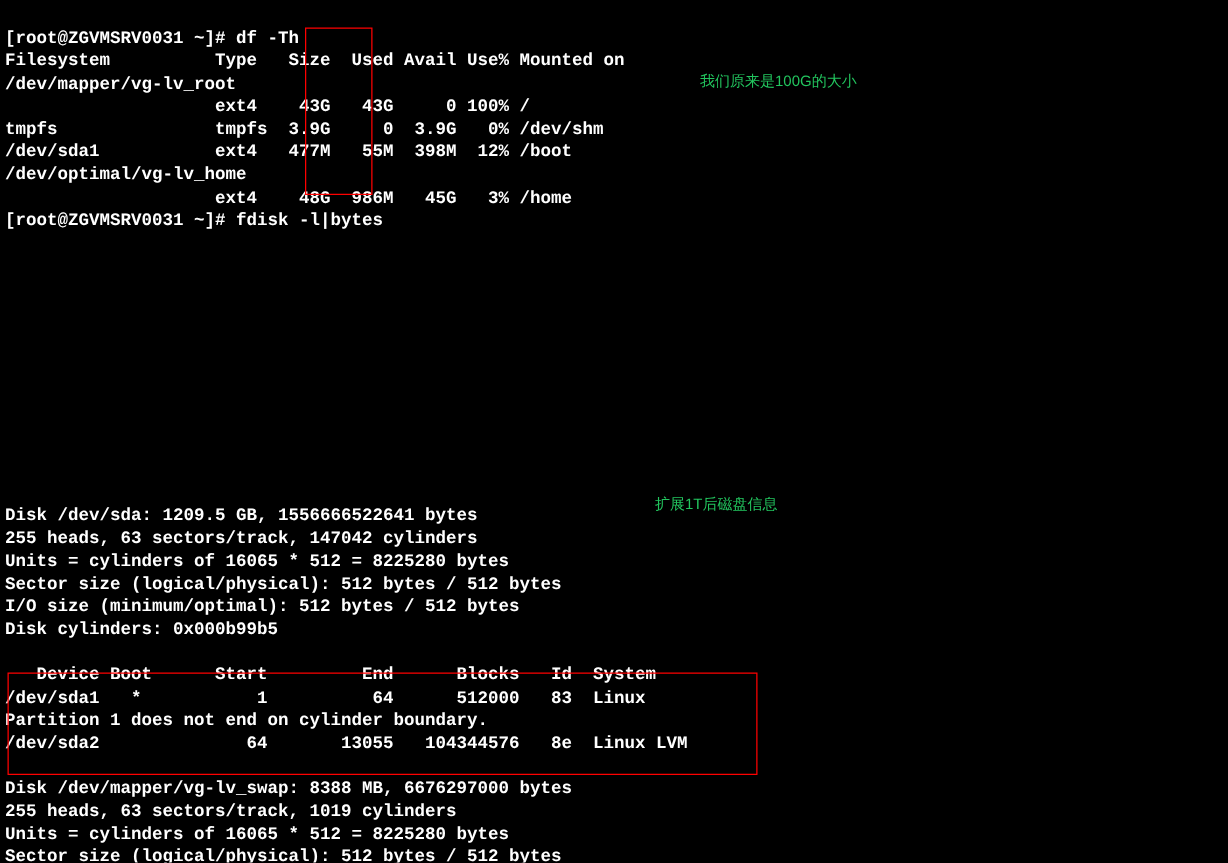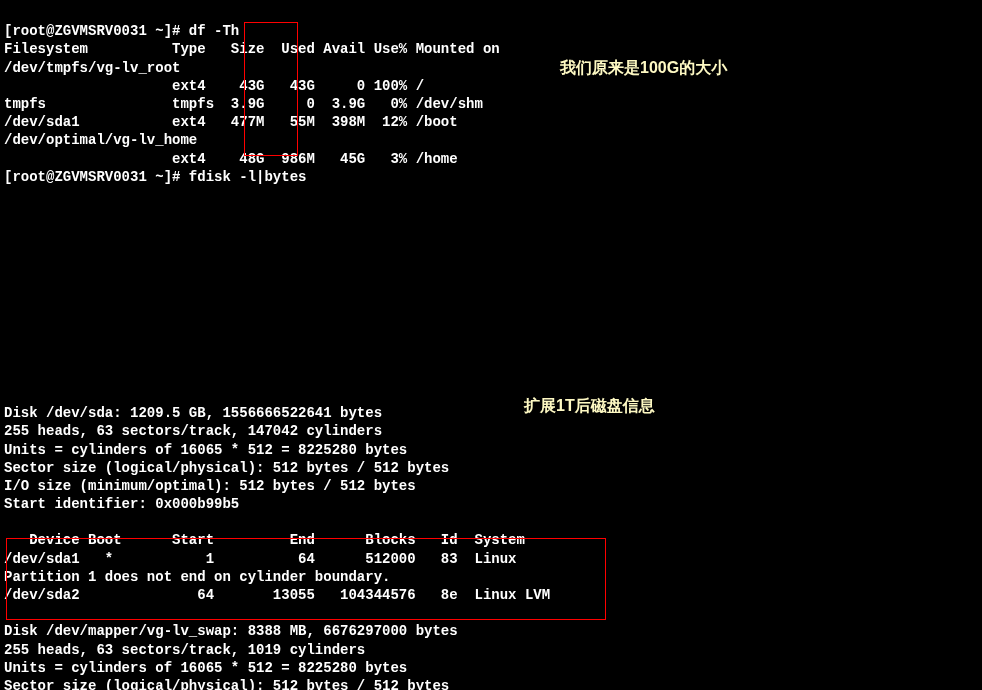--- a/index.html
+++ b/index.html
@@ -21,24 +21,24 @@
     }
     .terminal {
       white-space: pre;
     }
     .line {
       white-space: pre;
       font-weight: bold;
     }
     .annotation {
       position: absolute;
-      color: #fef9c3;
+      color: #22c55e;
       font-family: sans-serif;
-      font-size: 16px;
-      font-weight: bold;
+      font-size: 12px;
+      font-weight: normal;
     }
     .annotation-1 {
       top: 58px;
       left: 560px;
     }
     .annotation-2 {
       top: 396px;
       left: 524px;
     }
     .red-box {
@@ -58,21 +58,21 @@
       width: 600px;
       height: 82px;
     }
   </style>
 </head>
 <body>
 
 <div class="terminal">
 <span class="line"><span>[root@ZGVMSRV0031 ~]#</span> <span>df -Th</span></span>
 <span class="line">Filesystem          Type   Size  Used Avail Use% Mounted on</span>
-<span class="line">/dev/tmpfs/vg-lv_root</span>
+<span class="line">/dev/mapper/vg-lv_root</span>
 <span class="line">                    ext4    43G   43G     0 100% /</span>
 <span class="line">tmpfs               tmpfs  3.9G     0  3.9G   0% /dev/shm</span>
 <span class="line">/dev/sda1           ext4   477M   55M  398M  12% /boot</span>
 <span class="line">/dev/optimal/vg-lv_home</span>
 <span class="line">                    ext4    48G  986M   45G   3% /home</span>
 <span class="line"><span>[root@ZGVMSRV0031 ~]#</span> <span>fdisk -l|bytes</span></span>
 <span class="line"> </span>
 <span class="line"> </span>
 <span class="line"> </span>
 <span class="line"> </span>
@@ -82,21 +82,21 @@
 <span class="line"> </span>
 <span class="line"> </span>
 <span class="line"> </span>
 <span class="line"> </span>
 <span class="line"> </span>
 <span class="line">Disk /dev/sda: 1209.5 GB, 1556666522641 bytes</span>
 <span class="line">255 heads, 63 sectors/track, 147042 cylinders</span>
 <span class="line">Units = cylinders of 16065 * 512 = 8225280 bytes</span>
 <span class="line">Sector size (logical/physical): 512 bytes / 512 bytes</span>
 <span class="line">I/O size (minimum/optimal): 512 bytes / 512 bytes</span>
-<span class="line">Start identifier: 0x000b99b5</span>
+<span class="line">Disk cylinders: 0x000b99b5</span>
 <span class="line"> </span>
 <span class="line">   Device Boot      Start         End      Blocks   Id  System</span>
 <span class="line">/dev/sda1   *           1          64      512000   83  Linux</span>
 <span class="line">Partition 1 does not end on cylinder boundary.</span>
 <span class="line">/dev/sda2              64       13055   104344576   8e  Linux LVM</span>
 <span class="line"> </span>
 <span class="line">Disk /dev/mapper/vg-lv_swap: 8388 MB, 6676297000 bytes</span>
 <span class="line">255 heads, 63 sectors/track, 1019 cylinders</span>
 <span class="line">Units = cylinders of 16065 * 512 = 8225280 bytes</span>
 <span class="line">Sector size (logical/physical): 512 bytes / 512 bytes</span>

